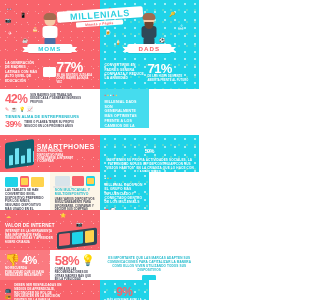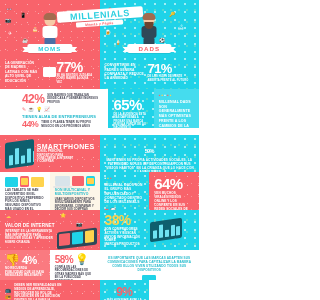--- a/index.html
+++ b/index.html
@@ -205,43 +205,39 @@
         <div class="cap w" style="width:40px;">CONVERTIRSE EN PADRES GENERA CONFIANZA Y REDUCE LA ANSIEDAD</div>
         <div>
           <div class="big w" style="font-size:13px;">71%</div>
           <div class="cap w tiny" style="width:42px;">DE LOS HIJOS DE MENTE ABIERTA FRENTE AL FUTURO</div>
         </div>
       </div>
     </div>
   </div>
 
   <div class="row">
-    <div class="col white blk" style="height:46px;margin-left:17px;">
+    <div class="col white blk" style="height:46px;">
       <div class="stackrow">
         <div class="big p" style="font-size:12px;">42%</div>
         <div class="cap n tiny" style="width:52px;">SON MADRES QUE TRABAJAN DESDE CASA Y GENERAN INGRESOS PROPIOS</div>
       </div>
       <div style="margin-top:2px;display:flex;gap:2px;">
         <span class="ic" style="position:static;color:#f8636b;">✎</span>
         <span class="ic" style="position:static;color:#1fd3e8;">☕</span>
         <span class="ic" style="position:static;color:#ffd34d;">💡</span>
         <span class="ic" style="position:static;color:#f8636b;">📈</span>
       </div>
       <div class="cap c" style="margin-top:2px;font-size:4px;">TIENEN ALMA DE ENTREPRENEURS</div>
       <div class="stackrow" style="margin-top:1px;">
-        <div class="big p" style="font-size:9px;">44%</div>
+        <div class="big p" style="font-size:9px;">39%</div>
         <div class="cap n tiny" style="width:54px;">TIENE O PLANEA TENER SU PROPIO NEGOCIO EN LOS PRÓXIMOS AÑOS</div>
       </div>
     </div>
 
     <div class="col" style="height:39px;display:flex;">
-      <div class="cyan dots-c blk" style="width:50%;height:100%;">
-        <div class="big w" style="font-size:15px;margin-top:4px;">65%</div>
-        <div class="cap w tiny" style="margin-top:1px;">DE LA AUDIENCIA ESTÁ MÁS DISPUESTA A PROBAR UNA MARCA NUEVA A PARTIR DE SU NACIMIENTO</div>
-      </div>
       <div class="cyan2 blk" style="width:50%;height:100%;">
         <div style="display:flex;gap:1px;margin-bottom:2px;">
           <span class="ic" style="position:static;color:#f8636b;">▪</span>
           <span class="ic" style="position:static;color:#ffd34d;">▪</span>
           <span class="ic" style="position:static;color:#fff;">▪</span>
           <span class="ic" style="position:static;color:#f8636b;">▪</span>
           <span class="ic" style="position:static;color:#ffd34d;">▪</span>
         </div>
         <div class="cap w" style="font-size:3.6px;">MILLENIAL DADS SON GENERALMENTE MÁS OPTIMISTAS FRENTE A LOS CAMBIOS DE LA SOCIEDAD</div>
       </div>
@@ -301,71 +297,52 @@
         <div style="display:flex;gap:1px;margin-bottom:2px;">
           <span class="ic" style="position:static;color:#fff;">▪</span>
           <span class="ic" style="position:static;color:#ffd34d;">▪</span>
           <span class="ic" style="position:static;color:#f8636b;">▪</span>
         </div>
         <div class="cap w" style="font-size:3.3px;">MILLENIAL DADS SON EL GRUPO MÁS INFLUENCIADO Y CONECTADO DENTRO DE LOS MILLENIALS</div>
         <div style="margin-top:3px;display:flex;gap:2px;">
           <span class="ic" style="position:static;color:#f8636b;">❤</span>
           <span class="ic" style="position:static;color:#fff;">💬</span>
         </div>
-      </div>
-      <div class="pink dots blk" style="width:50%;">
-        <div class="big w" style="font-size:15px;">64%</div>
-        <div class="cap w" style="font-size:3px;margin-top:1px;">VEN MUCHOS VIRALES/VIDEOS ONLINE Y LOS COMPARTE EN SUS REDES SOCIALES DE LOS ÚLTIMOS 30 DÍAS</div>
       </div>
     </div>
   </div>
 
   <div class="row">
     <div class="col pink dots blk" style="height:40px;">
       <span class="ic" style="left:6px;top:4px;color:#ffd34d;">☁</span>
       <span class="ic" style="left:60px;top:3px;color:#fff;">⭐</span>
       <span class="ic" style="left:76px;top:12px;color:#fff;">📷</span>
       <div class="cap w" style="font-size:4.6px;margin-top:9px;font-weight:bold;">VALOR DE INTERNET</div>
       <div class="cap w" style="font-size:2.8px;margin-top:1px;width:52px;">INTERNET ES LA HERRAMIENTA MÁS IMPORTANTE PARA RESOLVER DUDAS Y APRENDER SOBRE CRIANZA</div>
       <div style="position:absolute;right:3px;bottom:3px;width:40px;height:17px;background:#2f4858;border-radius:2px;transform:skewY(-7deg);overflow:hidden;">
         <div style="position:absolute;left:2px;top:2px;width:11px;height:12px;background:#f8636b;border-radius:1px;"></div>
         <div style="position:absolute;left:15px;top:2px;width:11px;height:12px;background:#1fd3e8;border-radius:1px;"></div>
         <div style="position:absolute;left:28px;top:2px;width:9px;height:12px;background:#ffd34d;border-radius:1px;"></div>
       </div>
     </div>
 
-    <div class="col cyan dots-c blk" style="height:40px;">
-      <div style="display:flex;align-items:center;gap:3px;height:100%;">
-        <div>
-          <div class="big y" style="font-size:14px;">38%</div>
-          <div class="cap w" style="font-size:3px;width:42px;margin-top:1px;">SON COMPRADORES ACTIVOS Y BUSCAN MAYOR INFORMACIÓN SOBRE MARCAS/PRODUCTOS</div>
-        </div>
-        <div class="cityphone" style="width:32px;height:20px;background:#0e5f6e;">
-          <i style="left:3px;height:8px;"></i>
-            <i style="left:9px;height:13px;"></i>
-          <i style="left:15px;height:7px;"></i>
-            <i style="left:21px;height:11px;"></i>
-          <i style="left:26px;height:9px;"></i>
-        </div>
-      </div>
-    </div>
   </div>
 
   <div class="row">
     <div class="col" style="height:30px;display:flex;">
       <div class="pink2 dots blk" style="width:50%;">
         <div style="display:flex;align-items:center;gap:2px;">
           <span class="thumb">👎</span>
           <span class="big w" style="font-size:11px;">4%</span>
         </div>
         <div class="cap w" style="font-size:2.8px;margin-top:1px;">NO RECUERDA PUBLICIDAD QUE LE HAYA RESULTADO RELEVANTE</div>
       </div>
       <div class="white blk" style="width:50%;">
         <div style="display:flex;align-items:center;gap:2px;">
-          <span class="big p" style="font-size:10px;">58%</span>
+          <span class="big p" style="font-size:13px;">58%</span>
           <span class="bulb">💡</span>
         </div>
         <div class="cap n" style="font-size:2.6px;margin-top:1px;">CONFÍA EN LAS RECOMENDACIONES DE OTRAS MADRES MÁS QUE EN LA PUBLICIDAD TRADICIONAL</div>
 
       </div>
     </div>
 
     <div class="col white blk" style="height:30px;">
       <div class="cap c center" style="font-size:3.1px;padding-top:2px;">ES IMPORTANTE QUE LAS MARCAS ADAPTEN SUS COMUNICACIONES PARA CAPITALIZAR LA MANERA COMO ELLOS VIVEN UTILIZANDO TODOS SUS DISPOSITIVOS</div>
       <div style="display:flex;justify-content:center;margin-top:3px;">

